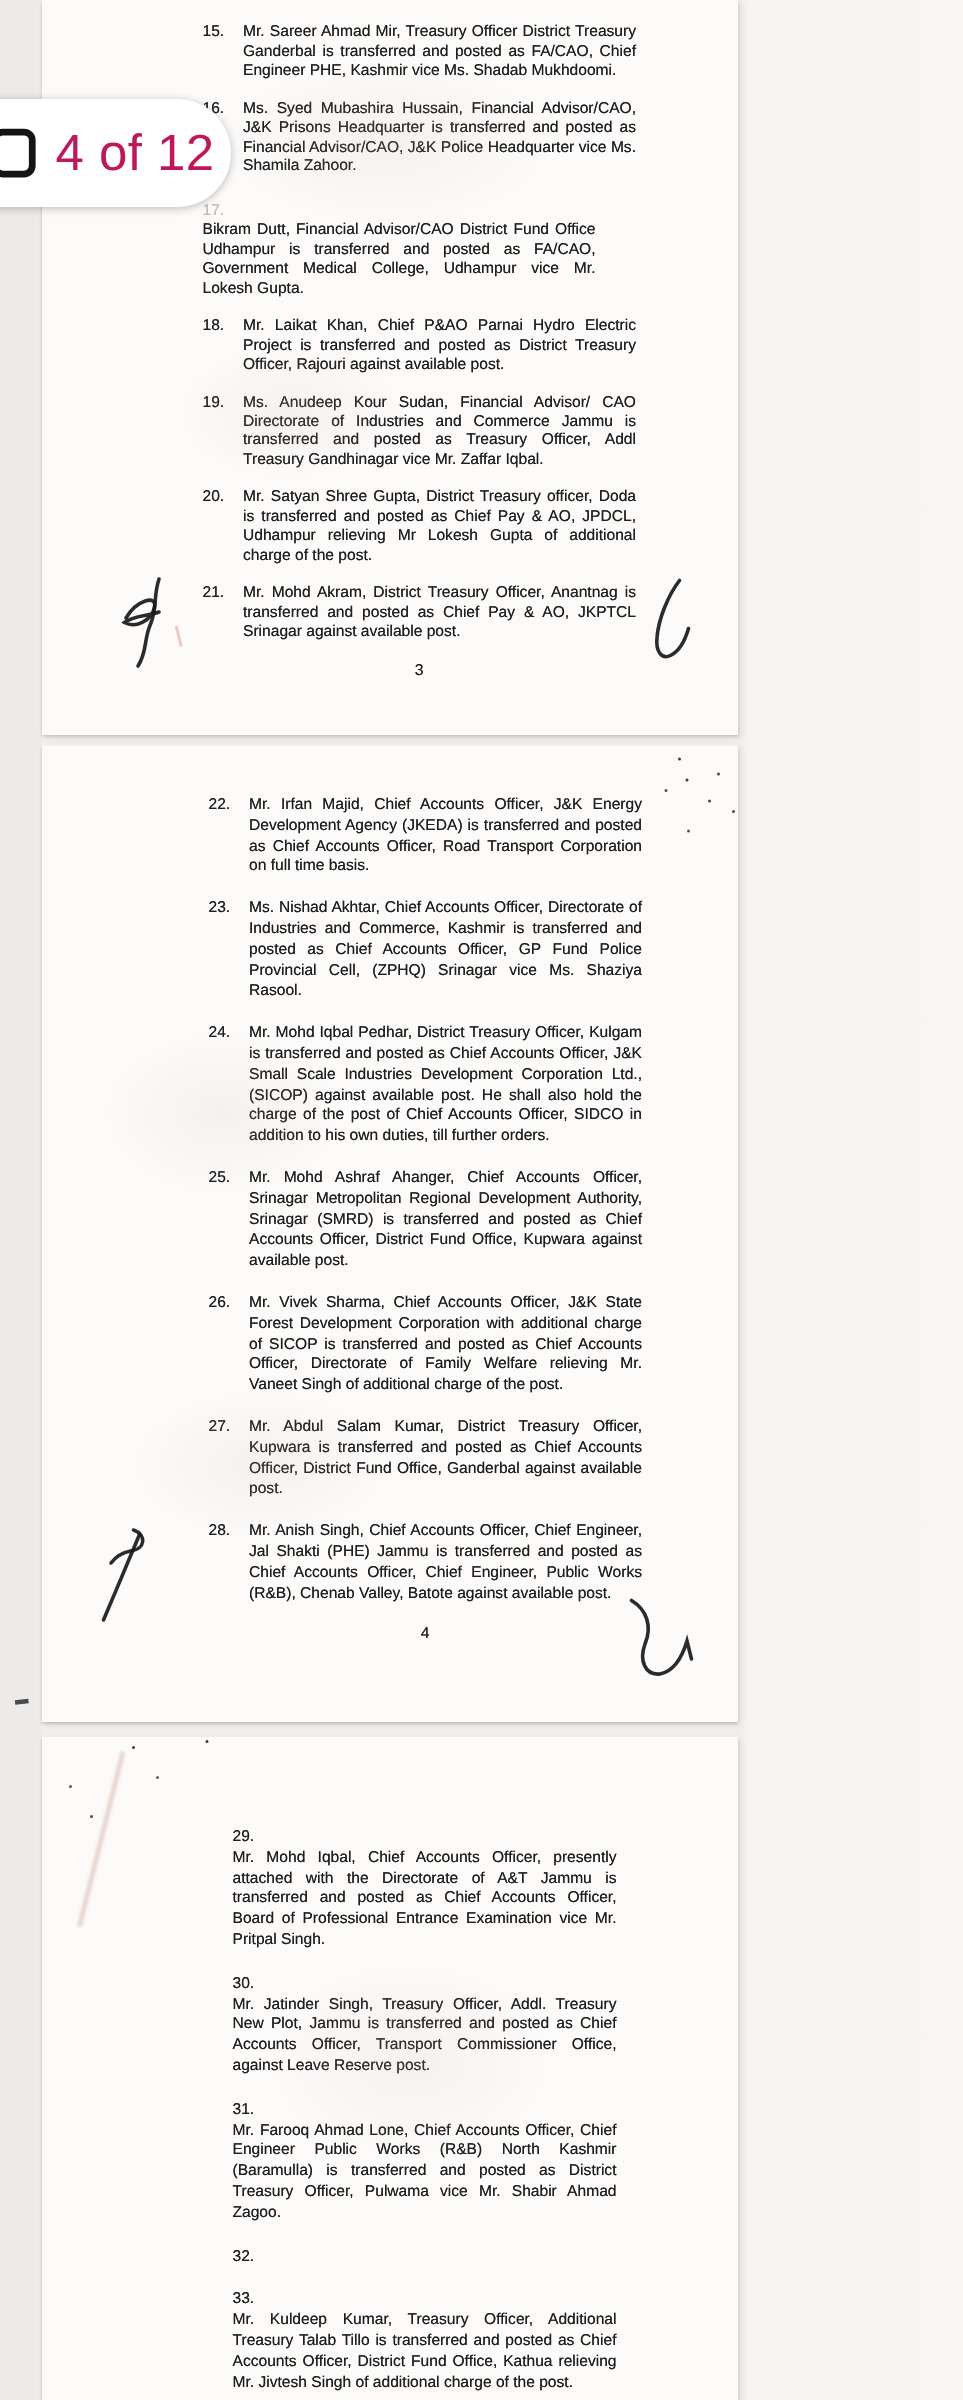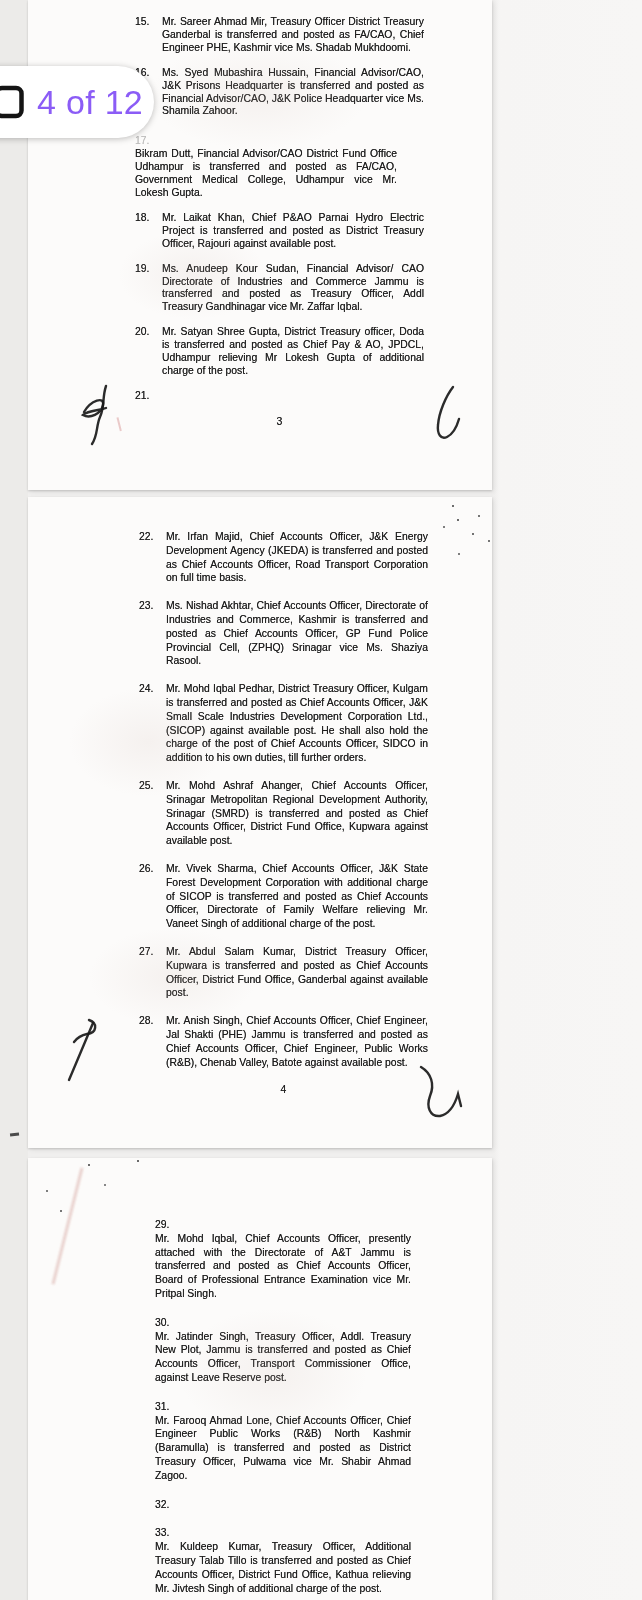--- a/index.html
+++ b/index.html
@@ -36,21 +36,21 @@
     width:289px;text-align:center;font-size:10.5px;color:#222;margin-top:12px;
     text-shadow:0 0 .4px rgba(25,25,25,.8);
   }
   
   .pill{
     position:absolute;top:66px;left:-62px;width:216px;height:72px;border-radius:36px;
     background:#ffffff;box-shadow:0 1px 6px rgba(0,0,0,.25);
     display:flex;align-items:center;padding-left:56px;box-sizing:border-box;z-index:10;
   }
   .pill-icon{flex:none;display:block;}
-  .pill-label{font-size:34px;font-weight:500;color:#8b5cf6;margin-left:13px;letter-spacing:.3px;white-space:nowrap;}
+  .pill-label{font-size:34px;font-weight:500;color:#be185d;margin-left:13px;letter-spacing:.3px;white-space:nowrap;}
   
   .sig{position:absolute;z-index:5;}
   .sig path{stroke:#191919;stroke-width:2.4;fill:none;stroke-linecap:round;opacity:.92;}
   .speck{position:absolute;width:2px;height:2px;border-radius:50%;background:#3d3d3d;}
   .streak{
     position:absolute;left:66px;top:1166px;width:3px;height:120px;
     background:rgba(186,108,98,.30);transform:rotate(14deg);filter:blur(1px);
   }
   .pinkmark{position:absolute;left:118px;top:416px;width:10px;height:14px;
     border-left:2px solid rgba(205,120,122,.38);transform:rotate(-14deg);filter:blur(.4px);}
@@ -86,20 +86,21 @@
     <div class="item">
       <span class="num">19.</span>
       <div class="txt">Ms. Anudeep Kour Sudan, Financial Advisor/ CAO Directorate of Industries and Commerce Jammu is transferred and posted as Treasury Officer, Addl Treasury Gandhinagar vice Mr. Zaffar Iqbal.</div>
     </div>
     <div class="item">
       <span class="num">20.</span>
       <div class="txt">Mr. Satyan Shree Gupta, District Treasury officer, Doda is transferred and posted as Chief Pay &amp; AO, JPDCL, Udhampur relieving Mr Lokesh Gupta of additional charge of the post.</div>
     </div>
     <div class="item">
       <span class="num">21.</span>
+      <div class="txt">Mr. Mohd Akram, District Treasury Officer, Anantnag is transferred and posted as Chief Pay &amp; AO, JKPTCL Srinagar against available post.</div>
     </div>
     <div class="pfoot">3</div>
   </div>
 
   <div class="page p2">
     <div class="ghost" style="left:40px;top:190px;width:160px;height:110px;"></div>
     <div class="ghost" style="left:60px;top:430px;width:170px;height:100px;"></div>
 
     <div class="item">
       <span class="num">22.</span>

